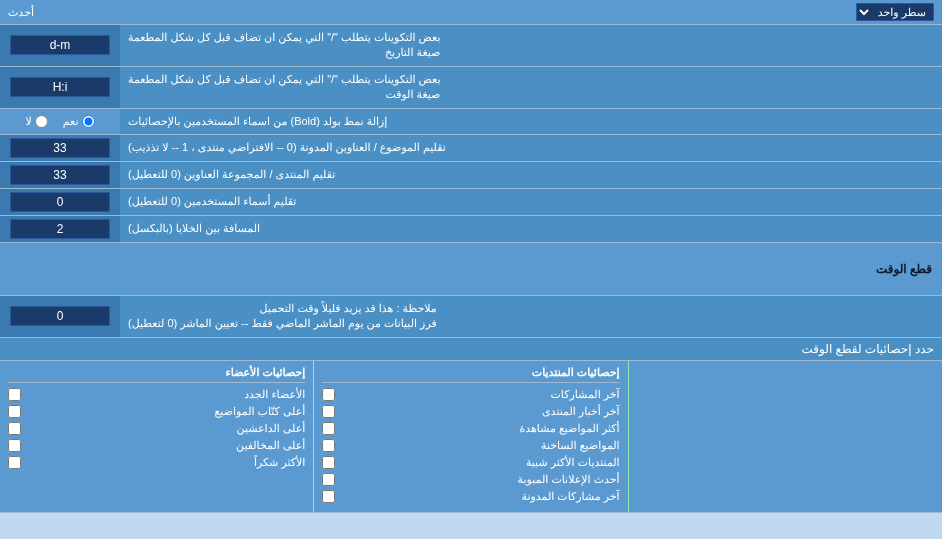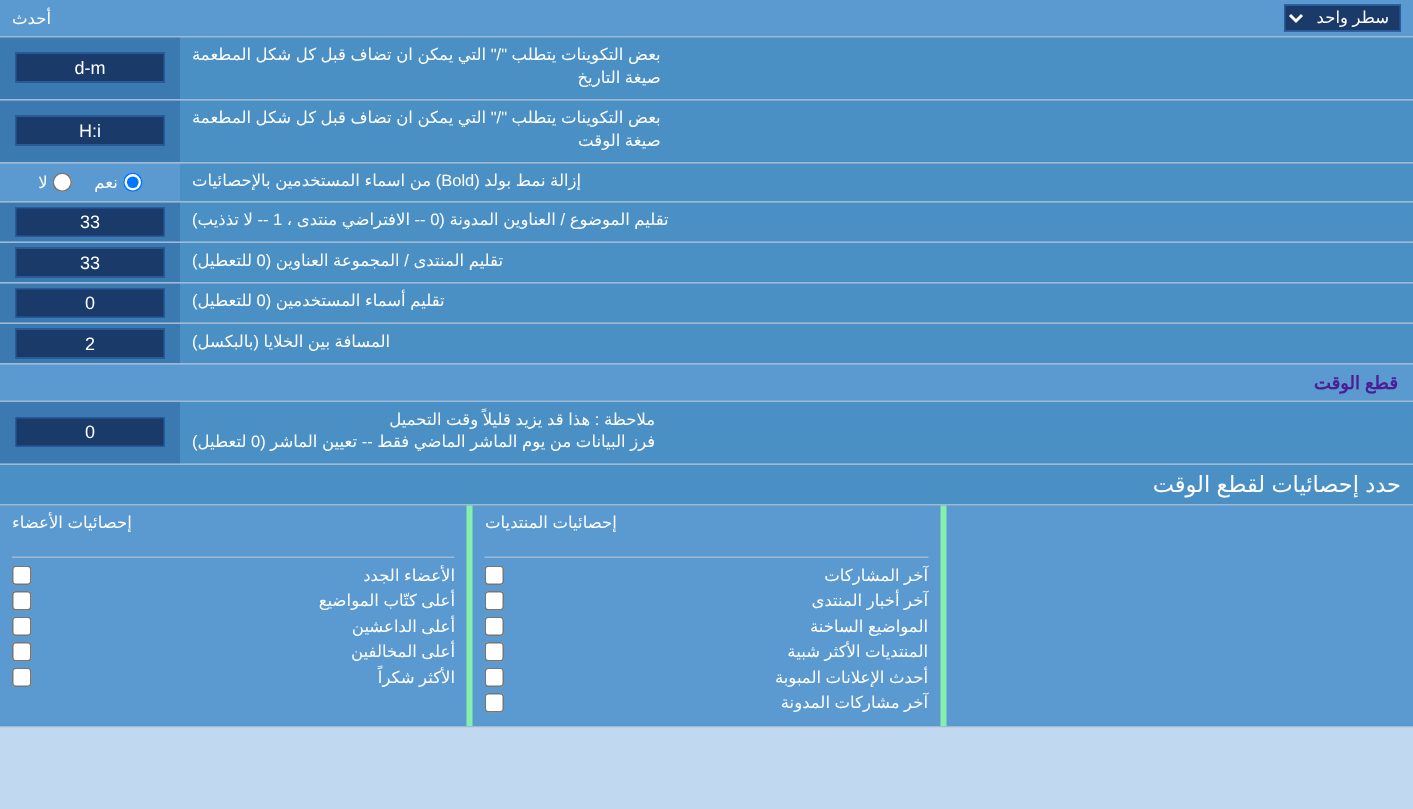--- a/index.html
+++ b/index.html
@@ -46,23 +46,23 @@
       padding: 2px 5px;
       font-size: 12px;
       font-family: Tahoma, Arial, sans-serif;
       width: 100px;
       text-align: center;
       direction: ltr;
     }
 
     .section-header {
       background: #5a9ad0;
-      color: #4c1d95;
+      color: #0f172a;
       font-weight: bold;
-      padding: 5px 10px;
+      padding: 19px 10px;
       text-align: right;
       border-bottom: 1px solid #a0b8d0;
       font-size: 12px;
     }
 
     .top-row {
       display: flex;
       align-items: center;
       justify-content: space-between;
       background: #5a9ad0;
@@ -109,34 +109,34 @@
     }
 
     .checkboxes-grid {
       display: flex;
       background: #5a9ad0;
     }
 
     .cb-col {
       flex: 1;
       padding: 5px 8px;
-      border-left: 4px solid #86efac;
+      border-left: 1px solid #86efac;
     }
 
     .cb-col:last-child {
       border-left: none;
     }
 
     .cb-col-header {
       color: #fff;
-      font-weight: normal;
-      font-size: 11px;
-      text-align: left;
+      font-weight: bold;
+      font-size: 11px;
+      text-align: right;
       margin-bottom: 5px;
-      padding-bottom: 16px;
+      padding-bottom: 3px;
       border-bottom: 1px solid #a0b8d0;
     }
 
     .cb-item {
       display: flex;
       align-items: center;
       justify-content: space-between;
       gap: 4px;
       margin-bottom: 4px;
       color: #fff;
@@ -150,21 +150,21 @@
     .limit-row {
       display: flex;
       align-items: center;
       background: #4a90c4;
       padding: 4px 8px;
       border-bottom: 1px solid #a0b8d0;
     }
 
     .limit-row .limit-label {
       color: #fff;
-      font-size: 15px;
+      font-size: 12px;
       flex: 1;
       text-align: right;
     }
   </style>
 </head>
 <body>
 
 <div class="top-row">
   <div>
     <select>
@@ -273,20 +273,24 @@
       </div>
       <div class="cb-item">
         <span>آخر المشاركات</span>
         <input type="checkbox" style="">
       </div>
       <div class="cb-item">
         <span>آخر أخبار المنتدى</span>
         <input type="checkbox" style="">
       </div>
       <div class="cb-item">
+        <span>أكثر المواضيع مشاهدة</span>
+        <input type="checkbox" style="">
+      </div>
+      <div class="cb-item">
         <span>المواضيع الساخنة</span>
         <input type="checkbox" style="">
       </div>
       <div class="cb-item">
         <span>المنتديات الأكثر شبية</span>
         <input type="checkbox" style="">
       </div>
       <div class="cb-item">
         <span>أحدث الإعلانات المبوبة</span>
         <input type="checkbox" style="">

